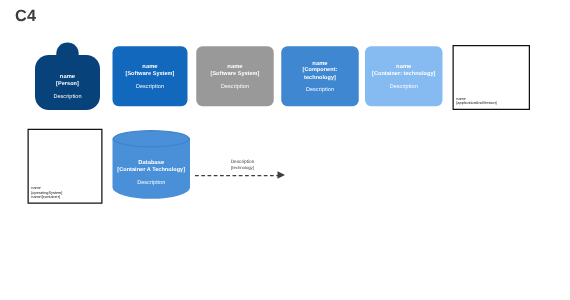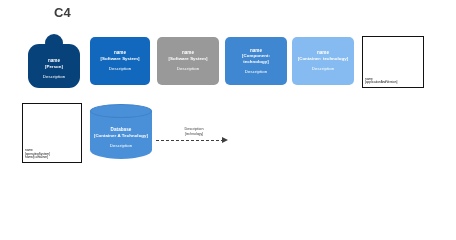--- a/index.html
+++ b/index.html
@@ -25,21 +25,20 @@
   
   .page-title {
     position: absolute;
     left: 12px;
     top: 6px;
     font-size: 13px;
     font-weight: bold;
     color: #3c3c3c;
     letter-spacing: 0.2px;
     line-height: 14px;
-    margin-left: 42px;
   }
 
   
   .shape {
     position: absolute;
     box-sizing: border-box;
     display: flex;
     flex-direction: column;
     align-items: center;
     justify-content: center;

